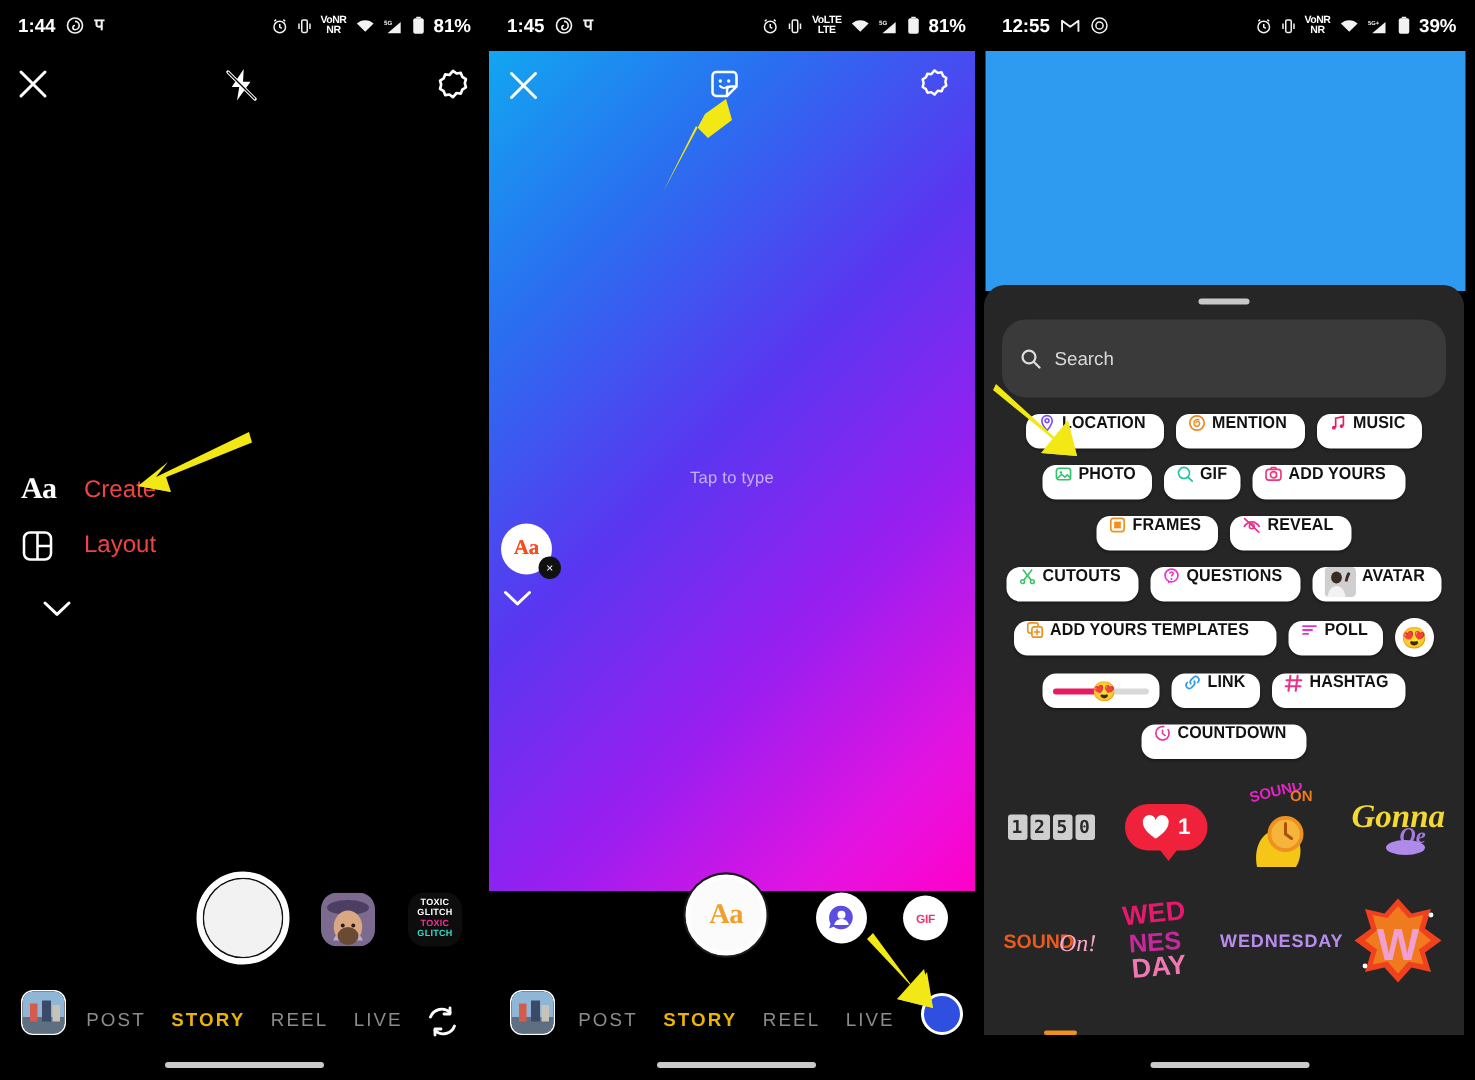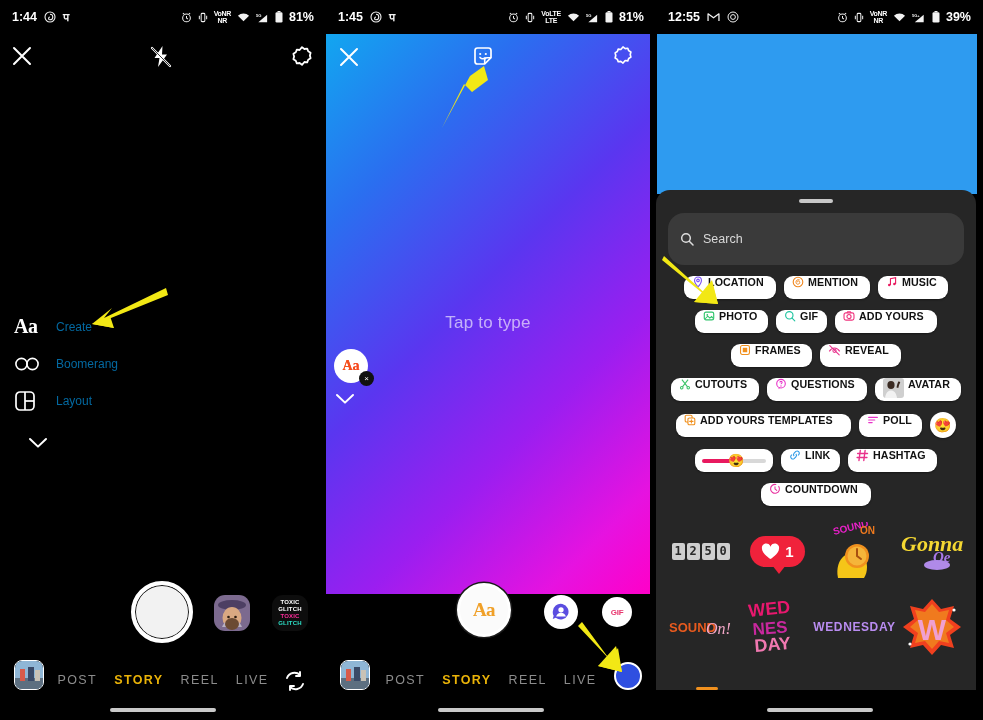--- a/index.html
+++ b/index.html
@@ -21,21 +21,21 @@
   .sb-batt{font-size:12.5px;font-weight:bold;}
   svg{display:block;}
   .cam-x{position:absolute;left:10px;top:44px;}
   .cam-flash{position:absolute;left:148px;top:44px;}
   .cam-set{position:absolute;right:12px;top:44px;}
 
   .create-menu{position:absolute;left:10px;top:308px;width:180px;z-index:15;}
   .cm-row{display:flex;align-items:center;height:37px;margin-bottom:0;}
   .cm-ico{width:42px;display:flex;align-items:center;justify-content:flex-start;color:#fff;padding-left:4px;}
   .cm-aa{font-size:20px;font-weight:bold;color:#fff;letter-spacing:-.5px;font-family:"Liberation Serif",serif;}
-  .cm-label{font-size:12px;color:#0369a1;}
+  .cm-label{font-size:16px;color:#ef4444;}
   .cm-chev{margin-top:18px;padding-left:18px;}
 
   .shutter{position:absolute;left:131px;top:581px;width:62px;height:62px;border-radius:50%;
     background:#f2f2f2;border:4px solid #fff;box-sizing:border-box;box-shadow:0 0 0 1px #111 inset;}
   .effect{position:absolute;top:595px;width:36px;height:36px;border-radius:11px;overflow:hidden;}
   .eff1{left:214px;}
   .eff2{left:272px;background:#0d0d0d;display:flex;flex-direction:column;align-items:center;justify-content:center;}
   .tg{font-size:6px;font-weight:bold;line-height:7px;letter-spacing:.2px;text-align:center;}
   .tg.w{color:#fff;}
   .tg.c1{color:#ff2d9b;}
@@ -48,21 +48,21 @@
   .homebar{position:absolute;bottom:8px;left:50%;transform:translateX(-50%);width:106px;height:4px;border-radius:3px;background:#c9c9c9;}
 
   
   .story-canvas{position:absolute;left:0;top:34px;width:324px;height:560px;
     background:linear-gradient(135deg,#12a6f0 0%,#2a6ff0 22%,#5a36f0 46%,#9b1ef0 68%,#e612e0 88%,#ff00c8 100%);}
   .edge-strip{position:absolute;right:0;top:34px;width:6px;height:560px;background:#000;}
   .st-x{position:absolute;left:12px;top:46px;z-index:12;}
   .st-sticker{position:absolute;left:145px;top:44px;z-index:12;}
   .st-set{position:absolute;right:22px;top:44px;z-index:12;}
   .tap-type{position:absolute;left:0;right:6px;top:313px;text-align:center;color:rgba(255,255,255,.62);
-    font-size:17px;letter-spacing:.2px;}
+    font-size:11px;letter-spacing:.2px;}
   .aa-bubble{position:absolute;left:8px;top:349px;width:34px;height:34px;border-radius:50%;background:#fff;
     display:flex;align-items:center;justify-content:center;}
   .aa-bubble span{font-weight:bold;font-size:14px;font-family:"Liberation Serif",serif;
     background:linear-gradient(90deg,#f5501a,#ff3b6e);-webkit-background-clip:text;background-clip:text;color:#f5501a;}
   .aa-x{position:absolute;left:33px;top:371px;width:15px;height:15px;border-radius:50%;background:#111;
     display:flex;align-items:center;justify-content:center;color:#fff;font-size:8px;}
   .st-chev{position:absolute;left:9px;top:393px;z-index:12;}
 
   .st-aa-btn{position:absolute;left:131px;top:583px;width:54px;height:54px;border-radius:50%;background:#fbfbfb;
     border:3px solid #fff;box-sizing:border-box;display:flex;align-items:center;justify-content:center;box-shadow:0 0 0 1.5px #1a1a1a;}
@@ -187,29 +187,20 @@
 
     <div class="create-menu">
       <div class="cm-row">
         <div class="cm-ico">
             <span class="cm-aa">Aa</span>
           </div>
         <div class="cm-label">Create</div>
       </div>
       <div class="cm-row">
         <div class="cm-ico">
-          <svg width="26" height="18" viewBox="0 0 26 18">
-              <circle cx="7.5" cy="9" r="5.6" fill="none" stroke="#fff" stroke-width="1.6"></circle>
-              <circle cx="18.5" cy="9" r="5.6" fill="none" stroke="#fff" stroke-width="1.6"></circle>
-            </svg>
-        </div>
-        <div class="cm-label">Boomerang</div>
-      </div>
-      <div class="cm-row">
-        <div class="cm-ico">
           <svg width="22" height="22" viewBox="0 0 22 22">
               <rect x="2" y="2" width="18" height="18" rx="4" fill="none" stroke="#fff" stroke-width="1.7"></rect>
               <path d="M11 2v18" stroke="#fff" stroke-width="1.7"></path>
               <path d="M11 11h9" stroke="#fff" stroke-width="1.7"></path>
             </svg>
         </div>
         <div class="cm-label">Layout</div>
       </div>
       <div class="cm-chev">
         <svg width="20" height="12" viewBox="0 0 20 12">

